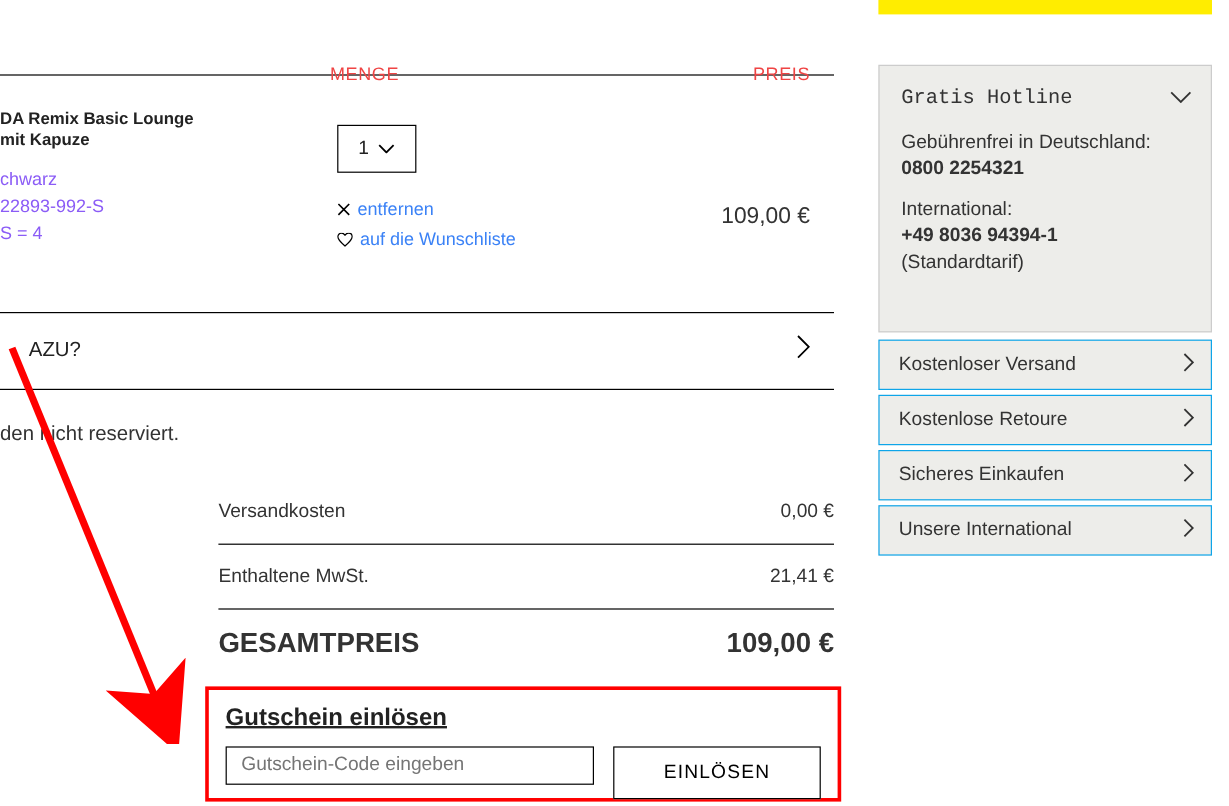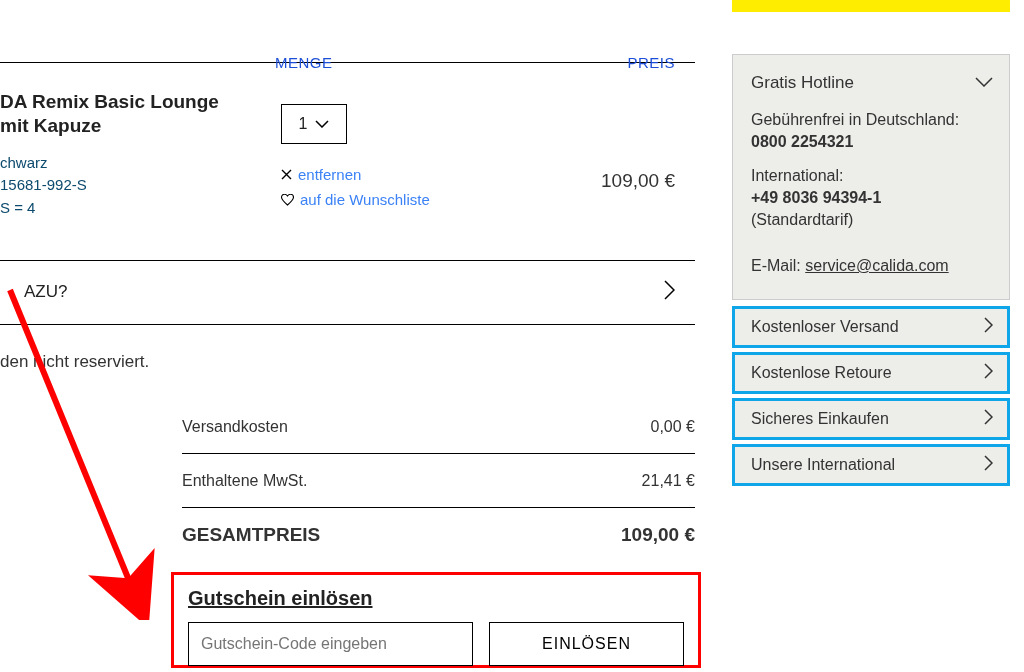--- a/index.html
+++ b/index.html
@@ -35,40 +35,40 @@
   
   .header-row {
     position: absolute;
     top: 54px;
     left: 0;
     width: 695px;
     border-bottom: 1px solid #000;
     padding-bottom: 8px;
     font-size: 15px;
     letter-spacing: 0.5px;
-    color: #1d4ed8;
+    color: #ef4444;
     text-align: center;
   }
   .header-qty { position: absolute; left: 275px; }
   .header-price { position: absolute; right: 20px; }
   
   .product-row {
     position: absolute;
     top: 90px;
     left: 0;
     width: 695px;
     height: 165px;
   }
   .prod-title {
-    font-size: 19px;
+    font-size: 14px;
     font-weight: bold;
     line-height: 1.25;
     margin-bottom: 14px;
   }
-  .prod-meta { font-size: 15px; color: #0c4a6e; line-height: 1.5; }
+  .prod-meta { font-size: 15px; color: #8b5cf6; line-height: 1.5; }
   .qty-select {
     position: absolute;
     left: 281px;
     top: 14px;
     width: 66px;
     height: 40px;
     border: 1px solid #000;
     display: flex;
     align-items: center;
     justify-content: center;
@@ -128,68 +128,68 @@
   }
   .sum-row {
     display: flex;
     justify-content: space-between;
     align-items: center;
     border-bottom: 1px solid #000;
     font-size: 16px;
     color: #333;
     height: 54px;
   }
-  .sum-row.total { font-weight: bold; font-size: 19px; border-bottom: none;}
+  .sum-row.total { font-weight: bold; font-size: 23px; border-bottom: none;}
   .coupon-box {
     position: absolute;
     left: 171px;
     top: 572px;
     width: 530px;
     height: 96px;
     border: 3px solid #ff0000;
     padding: 12px 14px 0 14px;
   }
   .coupon-title { font-size: 20px; font-weight: bold; margin-bottom: 12px; text-decoration: underline;}
   .coupon-controls { display: flex; gap: 16px; }
   .coupon-input {
     flex: 1;
-    height: 44px;
+    height: 32px;
     border: 1px solid #000;
     padding: 0 12px;
     font-size: 16px;
     color: #777;
     background: #fff;
   }
   .coupon-btn {
-    width: 195px;
+    width: 173px;
     height: 44px;
     border: 1px solid #000;
     background: #fff;
     font-size: 16px;
     letter-spacing: 1px;
     cursor: pointer;
   }
   
   .hotline-box {
     border: 1px solid #ccc;
     background: #ededea;
     padding: 18px 18px 20px 18px;
     font-size: 16px;
     color: #333;
     position: relative;
   }
-  .hotline-title { font-size: 17px; margin-bottom: 18px;}
+  .hotline-title { font-size: 17px; margin-bottom: 18px; font-family: Liberation Mono, monospace;}
   .hotline-chev { position: absolute; right: 16px; top: 18px; }
   .hotline-box p { margin-bottom: 4px; }
   .hotline-box .spacer { height: 12px; }
   .side-links {
     margin-top: 6px;
   }
   .side-link {
-    border: 3px solid #0ea5e9;
+    border: 1px solid #0ea5e9;
     background: #ededea;
     height: 42px;
     margin-top: 4px;
     display: flex;
     align-items: center;
     padding: 0 16px;
     font-size: 16px;
     color: #333;
     position: relative;
   }
@@ -216,21 +216,21 @@
     <span class="header-price">PREIS</span>
   </div>
 
   <div class="product-row">
     <div class="prod-title">
       <span>DA Remix Basic Lounge</span><br>
       <span>mit Kapuze</span>
     </div>
     <div class="prod-meta">
       <div>chwarz</div>
-      <div>15681-992-S</div>
+      <div>22893-992-S</div>
       <div>S = 4</div>
     </div>
 
     <div class="qty-select">
       <span>1</span>
       <svg class="icon" width="14" height="8" viewBox="0 0 14 8">
           <path d="M1 1 L7 7 L13 1" stroke="#000" stroke-width="1.5" fill="none"></path>
         </svg>
     </div>
 
@@ -308,23 +308,20 @@
         </svg>
     </span>
     <p>Gebührenfrei in Deutschland:</p>
     <p><b>0800 2254321</b></p>
     <div class="spacer"></div>
     <p>International:</p>
     <p><b>+49 8036 94394-1</b></p>
     <p>(Standardtarif)</p>
     <div class="spacer"></div>
     <div class="spacer"></div>
-    <p>
-      <span>E-Mail: </span><span class="underline">service@calida.com</span>
-    </p>
   </div>
 
   <div class="side-links">
     <div class="side-link">
       <span>Kostenloser Versand</span>
       <span class="chev"><svg width="9" height="16" viewBox="0 0 9 16">
             <path d="M1 1 L8 8 L1 15" stroke="#333" stroke-width="1.5" fill="none"></path>
           </svg></span>
     </div>
     <div class="side-link">

